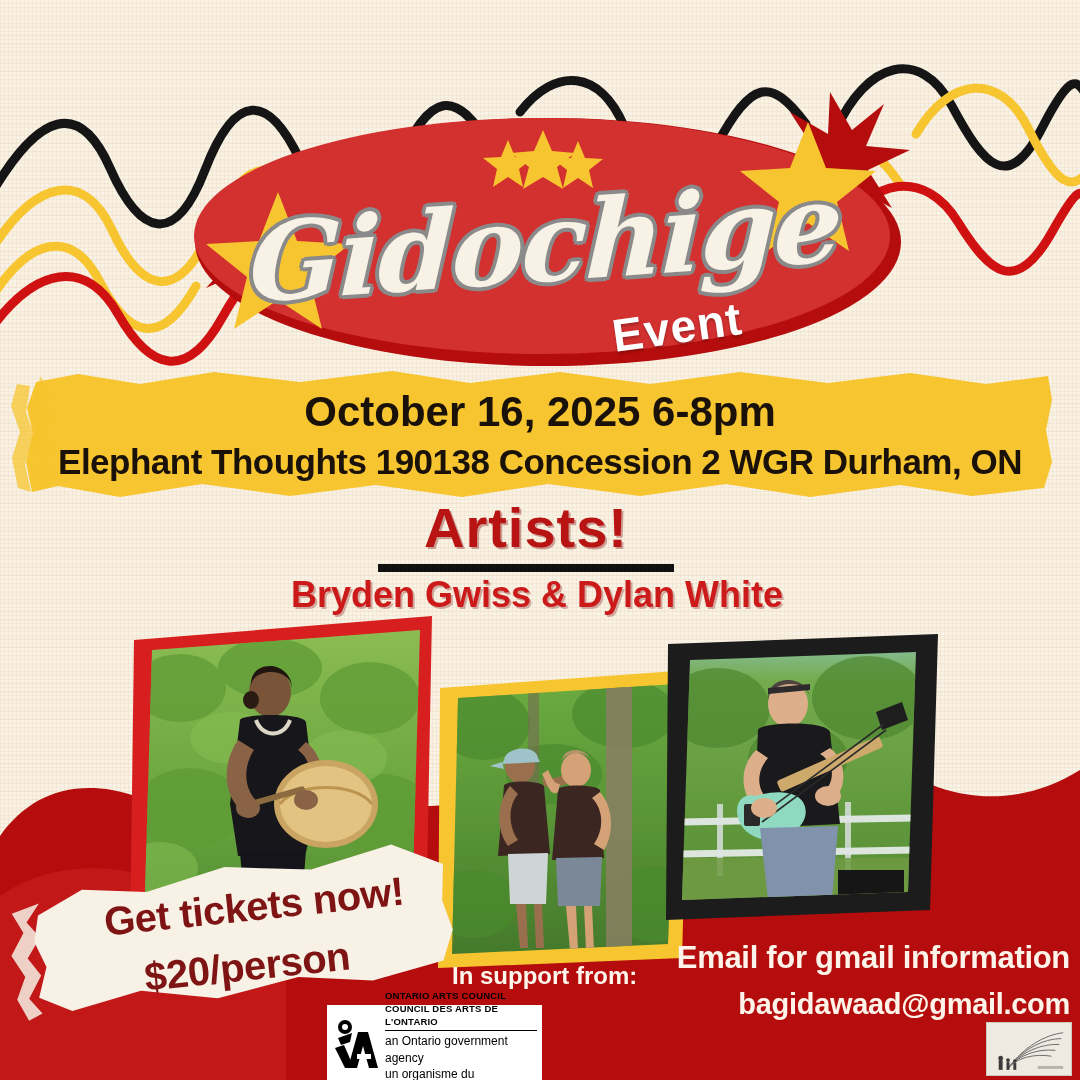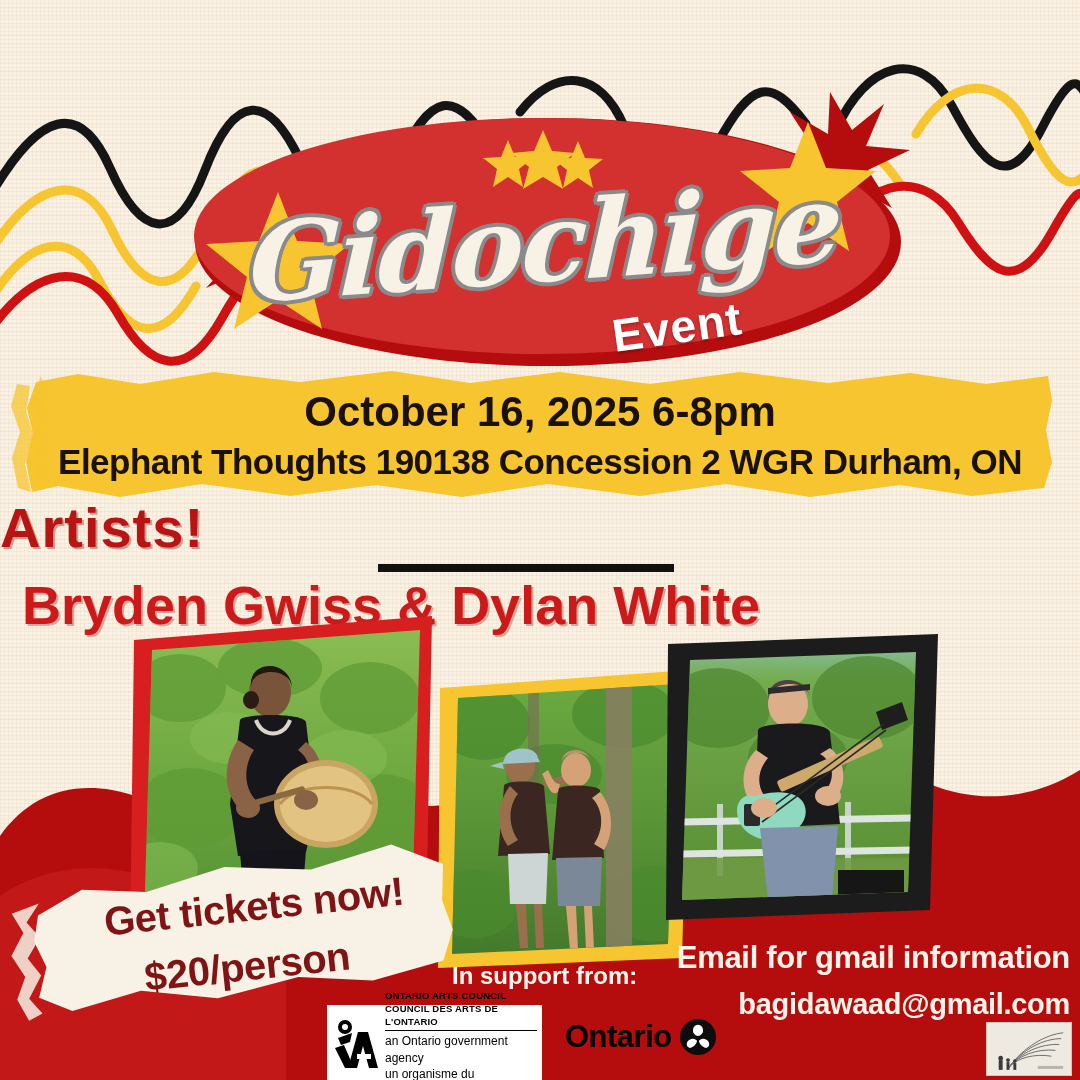--- a/index.html
+++ b/index.html
@@ -54,33 +54,33 @@
   #banner-text {
     position:absolute; left:0; top:386px; width:1080px;
     text-align:center; color:#1a1208;
     font-family:"Liberation Sans", sans-serif;
     font-weight:bold;
   }
   #banner-line1 { font-size:42px; letter-spacing:0px; line-height:1.25; }
   #banner-line2 { font-size:35px; letter-spacing:-.5px; line-height:1.3; }
 
   
-  #artists-block { position:absolute; left:0; top:495px; width:1052px; }
+  #artists-block { position:absolute; left:0; top:495px; width:1052px; text-align:center; }
   #artists-title {
     font-family:"Liberation Sans", sans-serif;
     font-weight:bold; font-size:56px; color:#b81414;
     letter-spacing:1px;
     text-shadow:2px 2px 0 rgba(120,10,10,.35);
   }
   #artists-rule {
     width:296px; height:8px; background:#111; margin:4px auto 2px;
   }
   #artists-names {
     font-family:"Liberation Sans", sans-serif;
-    font-weight:bold; font-size:54px; color:#cc1a1a;
+    font-weight:bold; font-size:36px; color:#cc1a1a;
     letter-spacing:0px;
     text-shadow:2px 2px 0 rgba(120,10,10,.3);
     padding-left:22px;
   }
 
   
   .photo { position:absolute; }
 
   
   #ticket-text {
@@ -430,34 +430,20 @@
     </svg>
     <div id="oac-text">
       <div class="oac-l1">ONTARIO ARTS COUNCIL</div>
       <div class="oac-l1">COUNCIL DES ARTS DE L'ONTARIO</div>
       <div id="oac-divider"></div>
       <div class="oac-l2">an Ontario government agency</div>
       <div class="oac-l2">un organisme du information de l'Ontario</div>
     </div>
   </div>
 
-  <div id="ontario-logo">
-    <span id="ontario-word">Ontario</span>
-    <svg id="ontario-trillium" viewBox="0 0 40 40">
-      <circle cx="20" cy="20" r="19" fill="#0d0d0d"></circle>
-      <g fill="#ffffff">
-        <path d="M20 7 C16 7, 14 11, 15 15 C16 18, 19 19, 20 19 C21 19, 24 18, 25 15
-                 C26 11, 24 7, 20 7 Z"></path>
-        <path d="M9 30 C7 27, 9 23, 13 22 C16 21, 18 23, 19 24 C19 25, 18 28, 15 30
-                 C12 32, 11 32, 9 30 Z"></path>
-        <path d="M31 30 C33 27, 31 23, 27 22 C24 21, 22 23, 21 24 C21 25, 22 28, 25 30
-                 C28 32, 29 32, 31 30 Z"></path>
-      </g>
-    </svg>
-  </div>
 
   <div id="partner-logo">
     <svg viewBox="0 0 86 54">
       <rect width="86" height="54" fill="#eee9e1"></rect>
       <g stroke="#6a6a6a" stroke-width="1" fill="none">
         <path d="M22 46 C38 24, 60 12, 78 10"></path>
         <path d="M22 46 C36 27, 58 16, 76 16"></path>
         <path d="M22 46 C34 30, 56 21, 74 22"></path>
         <path d="M22 46 C32 33, 52 26, 70 28"></path>
         <path d="M22 46 C30 36, 48 31, 66 34"></path>

